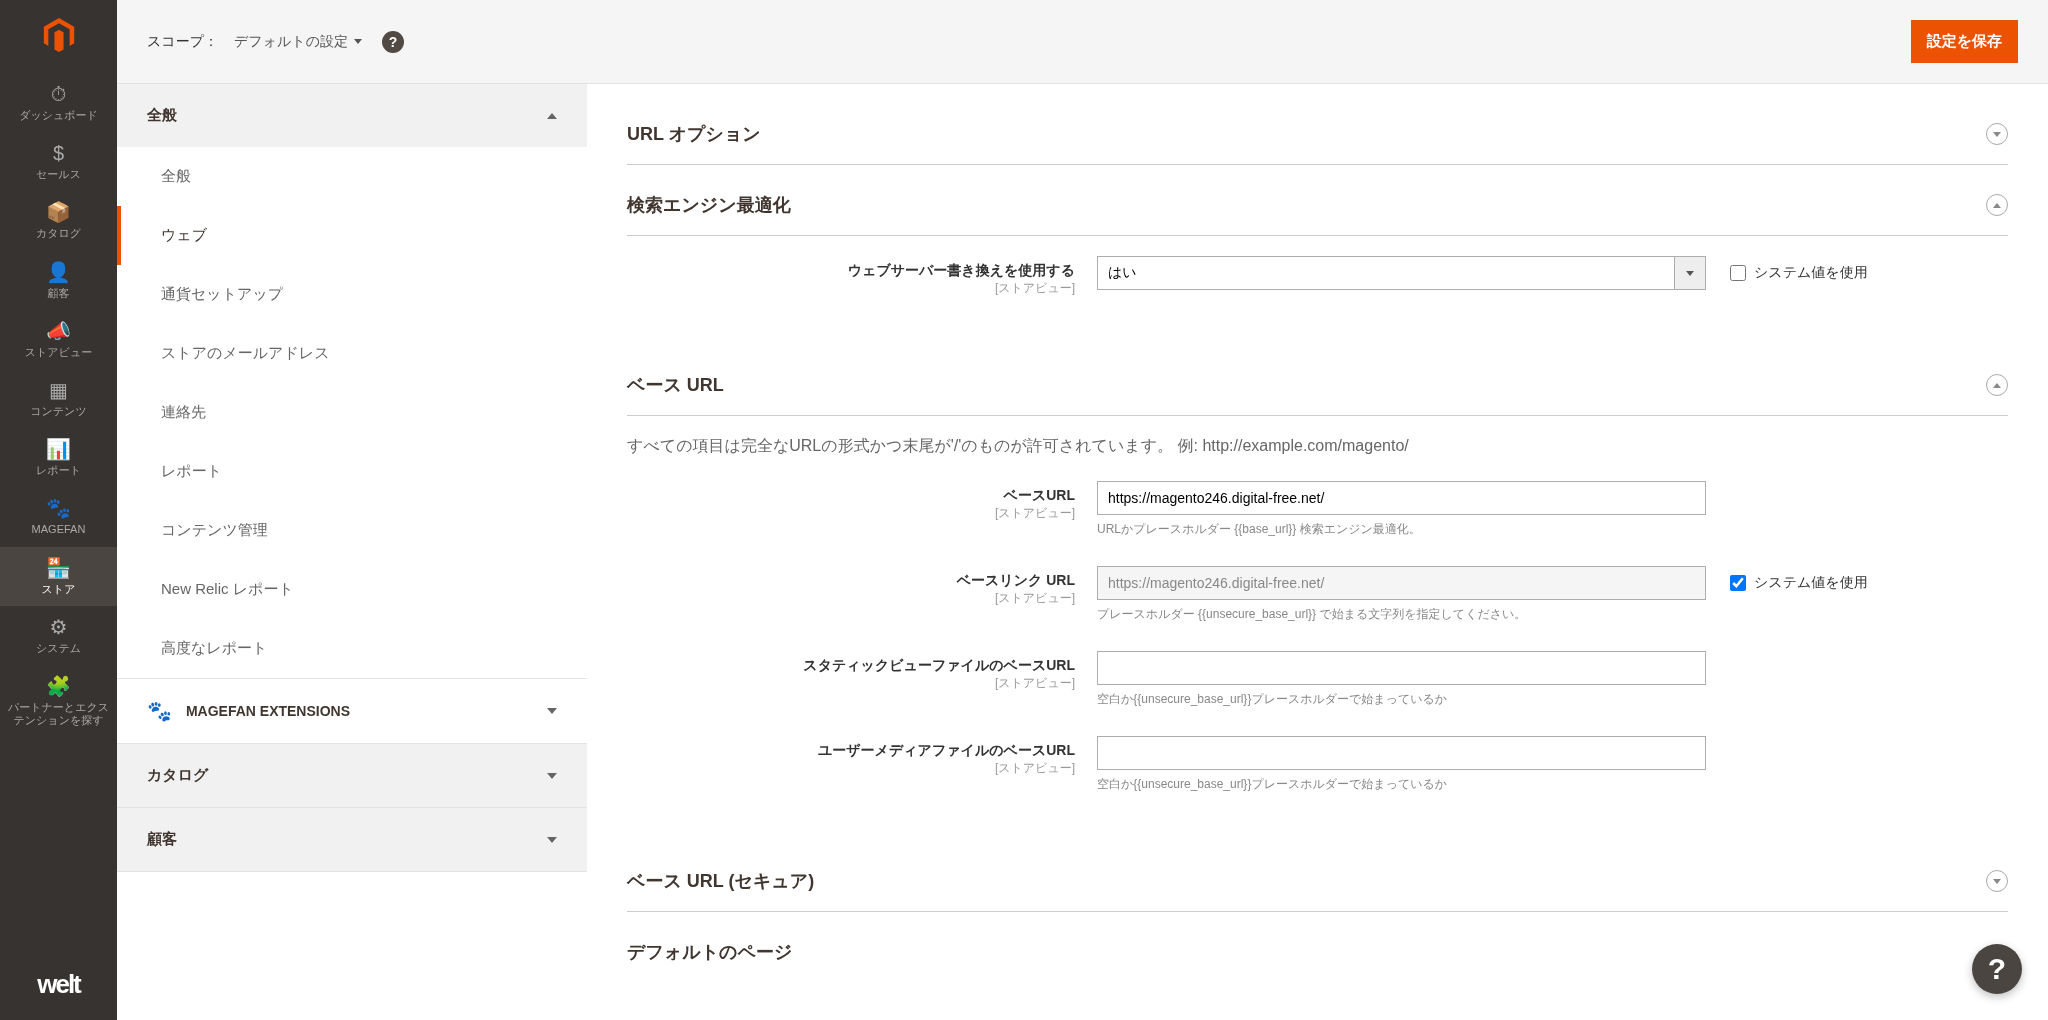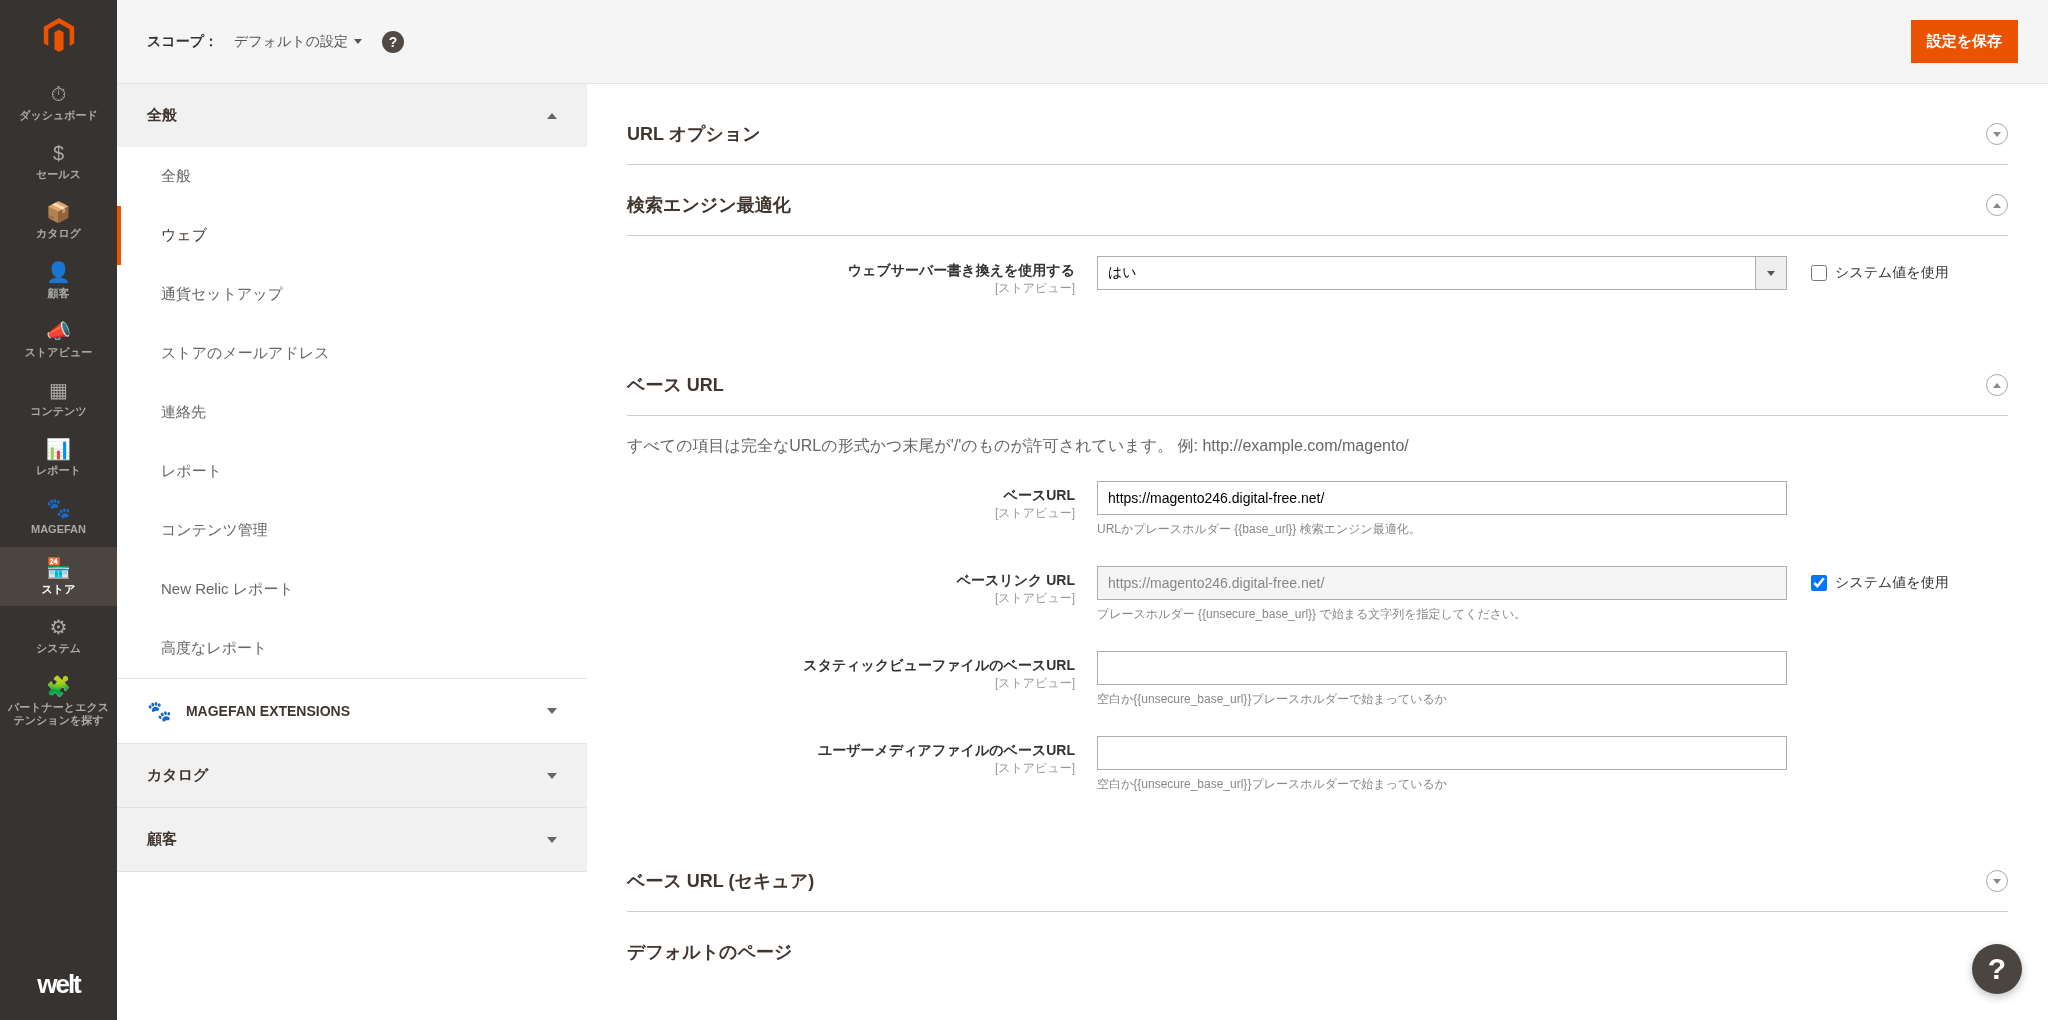--- a/index.html
+++ b/index.html
@@ -7,29 +7,29 @@
     
     .app { display: flex; width: 2048px; height: 1020px; }
     
     
     .nav { width: 117px; background: #373330; display: flex; flex-direction: column; align-items: center; padding-top: 12px; flex-shrink: 0; }
     .nav-logo { width: 45px; height: 45px; display: flex; align-items: center; justify-content: center; margin-bottom: 16px; }
     .nav-logo svg { width: 38px; height: 38px; }
     .nav-item { width: 100%; display: flex; flex-direction: column; align-items: center; padding: 10px 4px; cursor: pointer; color: #aaa; font-size: 11px; text-align: center; }
     .nav-item.active { background: #4a4540; color: #fff; }
     .nav-item .icon { width: 22px; height: 22px; margin-bottom: 4px; display: flex; align-items: center; justify-content: center; font-size: 20px; }
-    .nav-item .label { line-height: 1.2; font-weight: bold; }
+    .nav-item .label { line-height: 1.2; }
     .nav-welt { margin-top: auto; margin-bottom: 20px; color: #fff; font-size: 26px; font-weight: bold; letter-spacing: -2px; font-family: Arial, sans-serif; }
     
     
     .main { flex: 1; display: flex; flex-direction: column; overflow: hidden; }
     
     
     .header { background: #f5f5f5; border-bottom: 1px solid #e3e3e3; padding: 20px 30px; display: flex; align-items: center; }
-    .scope-label { font-size: 14px; font-weight: 700; margin-right: 16px; }
+    .scope-label { font-size: 14px; font-weight: 400; margin-right: 16px; }
     .scope-select { font-size: 14px; color: #555; display: flex; align-items: center; gap: 6px; cursor: pointer; }
     .scope-select::after { content: ''; width: 0; height: 0; border-left: 4px solid transparent; border-right: 4px solid transparent; border-top: 5px solid #555; }
     .help-icon { width: 22px; height: 22px; border-radius: 50%; background: #514943; color: #fff; display: flex; align-items: center; justify-content: center; margin-left: 20px; font-weight: bold; font-size: 14px; cursor: pointer; }
     .save-btn { margin-left: auto; background: #eb5202; color: #fff; border: none; padding: 12px 16px; font-size: 15px; font-weight: 600; cursor: pointer; }
     
     
     .content { flex: 1; display: flex; overflow: hidden; }
     
     
     .sidebar { width: 470px; flex-shrink: 0; overflow-y: auto; }
@@ -51,21 +51,21 @@
     .section-title { font-size: 18px; font-weight: 600; color: #41362f; }
     .chev-circ { width: 22px; height: 22px; border: 1.5px solid #aaa; border-radius: 50%; display: flex; align-items: center; justify-content: center; }
     .chev-circ::after { content: ''; width: 0; height: 0; border-left: 4px solid transparent; border-right: 4px solid transparent; border-top: 5px solid #888; }
     .chev-circ.up::after { border-top: none; border-bottom: 5px solid #888; }
     .section-body { padding: 20px 0; }
     .note { font-size: 16px; color: #666; margin-bottom: 24px; }
     .field { display: flex; align-items: flex-start; margin-bottom: 28px; }
     .field-label { width: 470px; text-align: right; padding-right: 22px; padding-top: 6px; }
     .field-label .lbl { font-size: 14px; color: #333; font-weight: 600; }
     .field-label .scope { font-size: 12px; color: #999; }
-    .field-input { width: 690px; }
+    .field-input { width: 609px; }
     .field-input input, .field-input select { width: 100%; padding: 8px 10px; border: 1px solid #adadad; font-size: 14px; background: #fff; }
     .field-input input:disabled { background: #f5f5f5; color: #888; }
     .field-input .sel { display: flex; }
     .field-input .sel input { flex: 1; border-right: none; }
     .field-input .sel .drop { width: 32px; border: 1px solid #adadad; background: #eee; display: flex; align-items: center; justify-content: center; cursor: pointer; }
     .field-input .sel .drop::after { content: ''; width: 0; height: 0; border-left: 4px solid transparent; border-right: 4px solid transparent; border-top: 5px solid #555; }
     .field-hint { font-size: 12px; color: #888; margin-top: 6px; }
     .field-side { margin-left: 24px; display: flex; align-items: center; gap: 8px; padding-top: 8px; font-size: 14px; color: #333; }
     .field-side input[type=checkbox] { width: 16px; height: 16px; }
     

